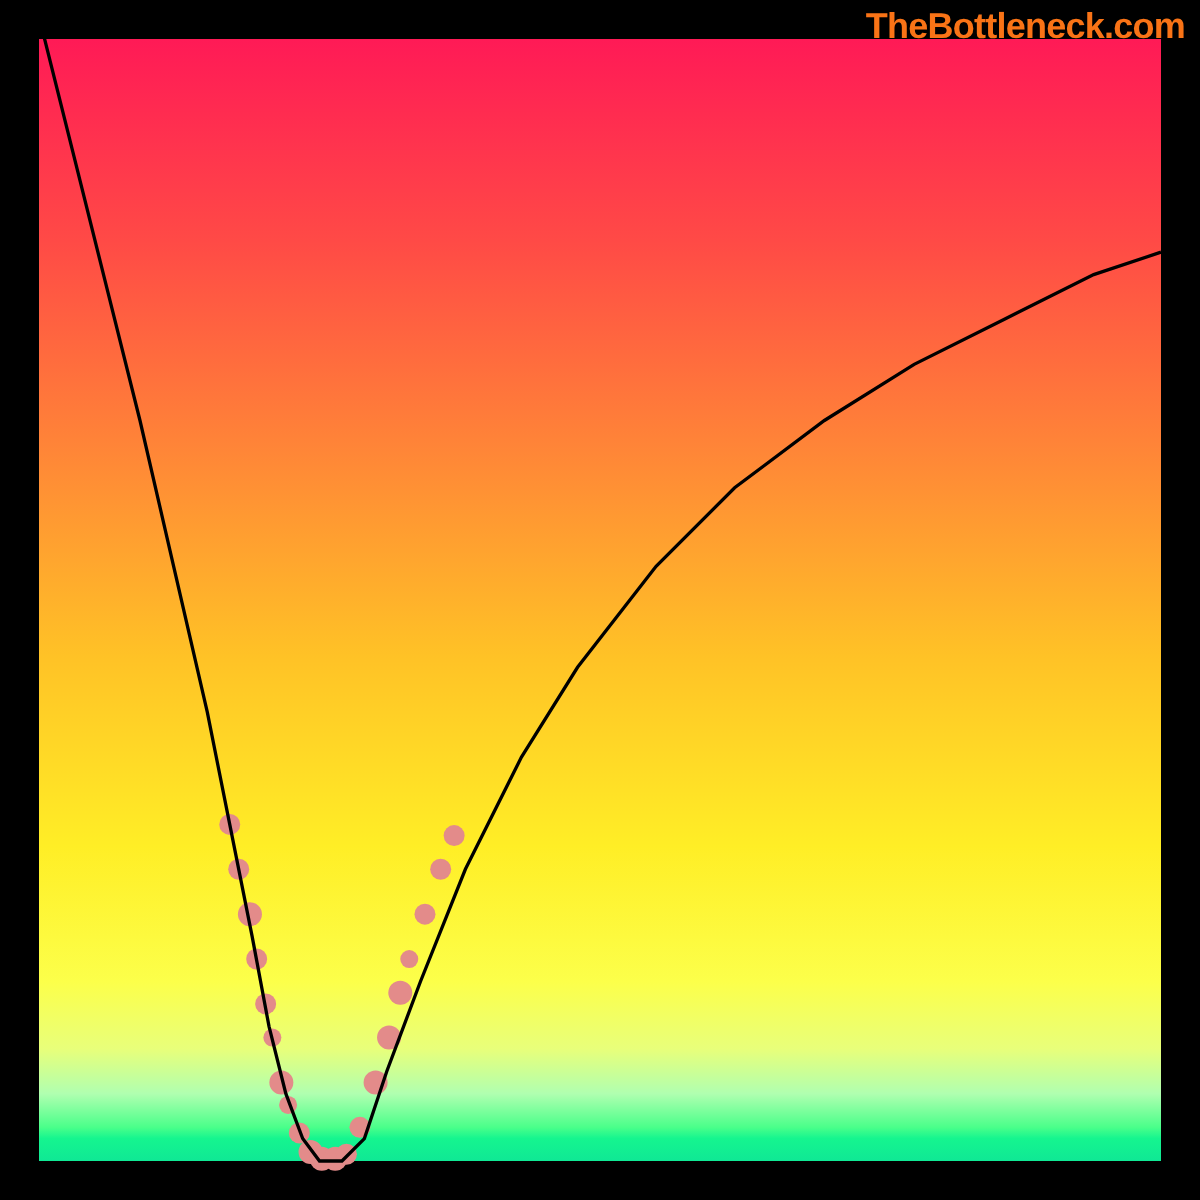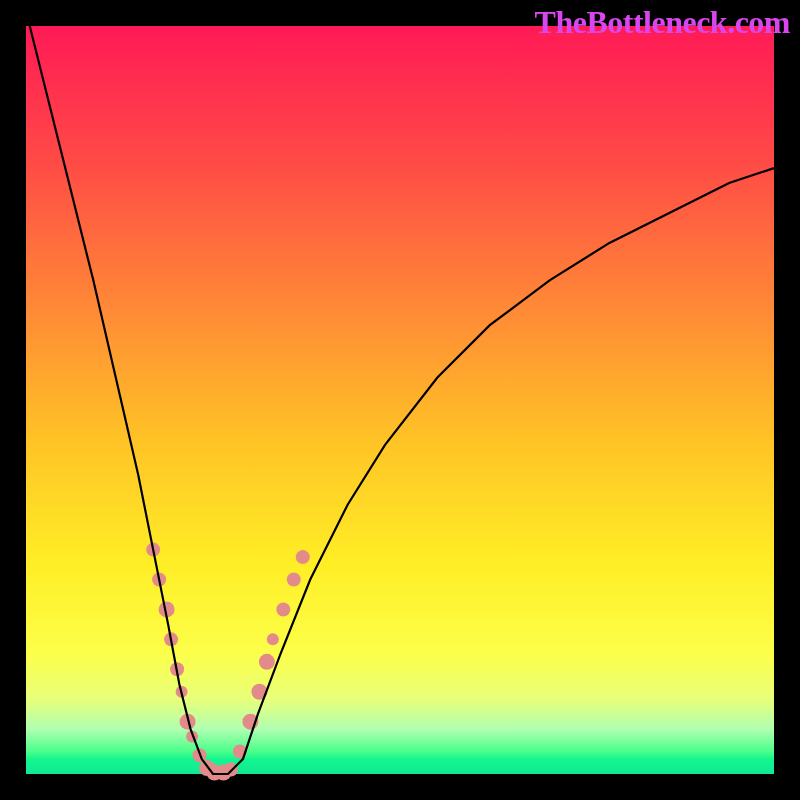--- a/index.html
+++ b/index.html
@@ -27,24 +27,24 @@
       #b0ffb0 94%,
       #4aff8a 97%,
       #15f58f 98%,
       #0fe895 100%
     );
   }
   .watermark {
     position: absolute;
     top: 4px;
     right: 10px;
-    font-family: Liberation Serif, serif;
-    font-size: 32px;
+    font-family: Liberation Sans, sans-serif;
+    font-size: 24px;
     font-weight: 600;
-    color: #d946ef;
+    color: #f97316;
     letter-spacing: -0.5px;
     user-select: none;
   }
   svg {
     position: absolute;
     left: 0;
     top: 0;
   }
 </style>
 </head>

